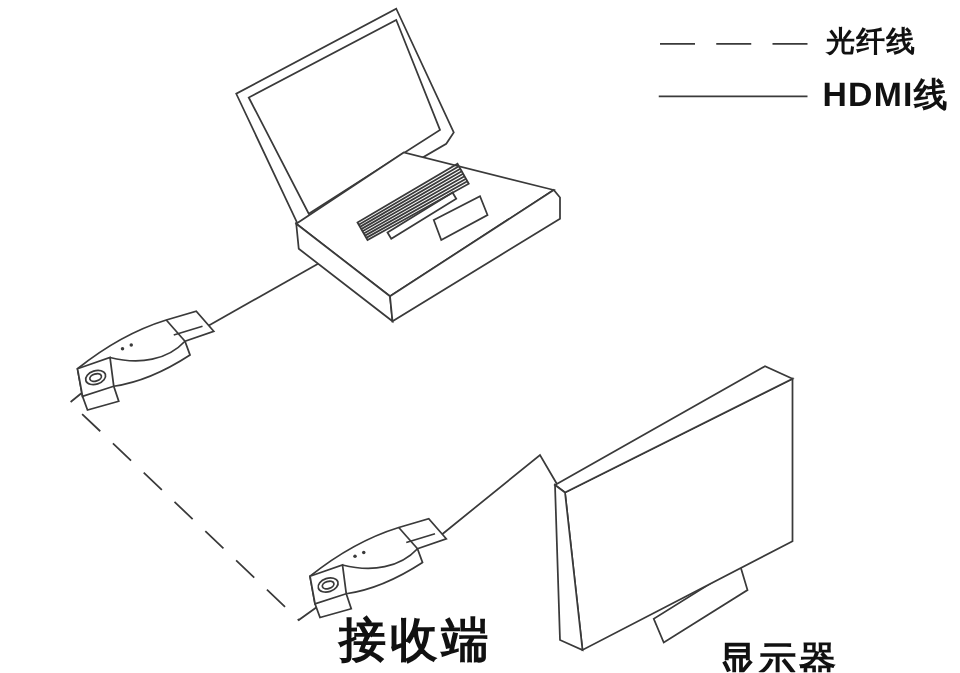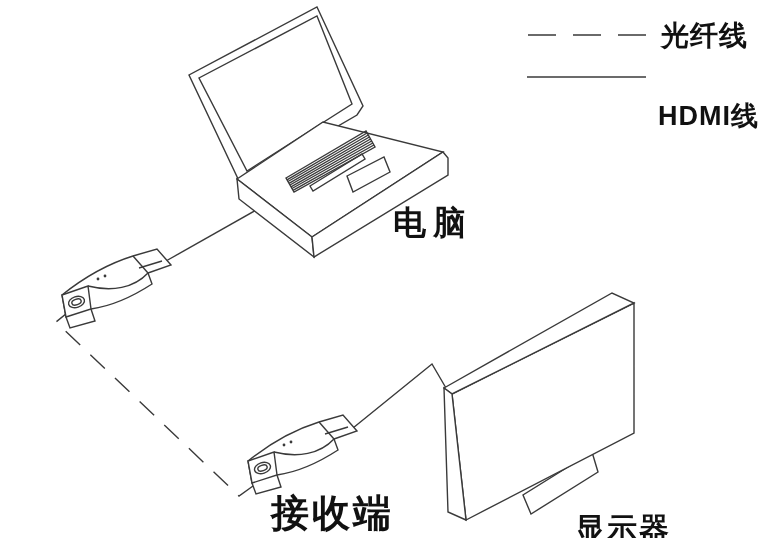--- a/index.html
+++ b/index.html
@@ -15,22 +15,22 @@
     position:absolute;
     color:#111111;
     font-weight:700;
     white-space:nowrap;
     line-height:1;
   }
   .lbl-sender   {left:3px;  top:231px; font-size:29px; letter-spacing:2px;}
   .lbl-computer {left:393px;top:206px; font-size:33px; letter-spacing:7px;}
   .lbl-receiver {left:271px;top:494px; font-size:38px; letter-spacing:3px;}
   .lbl-monitor  {left:575px;top:498px; font-size:30px; letter-spacing:2px;margin-top:16px;}
-  .lbl-fiber    {left:661px;top:22px;  font-size:28px; letter-spacing:1px;}
-  .lbl-hdmi     {left:658px;top:63px;  font-size:27px; letter-spacing:1px;margin-top:40px;}
+  .lbl-fiber    {left:661px;top:22px;  font-size:23px; letter-spacing:1px;}
+  .lbl-hdmi     {left:658px;top:63px;  font-size:27px; letter-spacing:1px;}
 </style>
 </head>
 <body>
 
 <div class="stage">
 
   <svg width="768" height="538" viewBox="0 0 768 538" fill="none" stroke="#3a3a3a" stroke-width="1.4" stroke-linejoin="miter" stroke-linecap="butt">
 
     <g>
       <path d="M166,261 L258,209"></path>
@@ -103,19 +103,18 @@
       <path d="M444,388 L612,293 L634,303 L452,394 Z" fill="#ffffff"></path>
       <path d="M444,388 L452,394 L466,520 L448,512 Z" fill="#ffffff"></path>
     </g>
 
     <g>
       <path d="M528,35 L648,35" stroke-dasharray="28 17"></path>
       <path d="M527,77 L646,77"></path>
     </g>
   </svg>
 
-  <div class="lbl lbl-computer">电脑</div>
   <div class="lbl lbl-receiver">接收端</div>
   <div class="lbl lbl-monitor">显示器</div>
   <div class="lbl lbl-fiber">光纤线</div>
   <div class="lbl lbl-hdmi">HDMI线</div>
 
 </div>
 
 </body></html>

